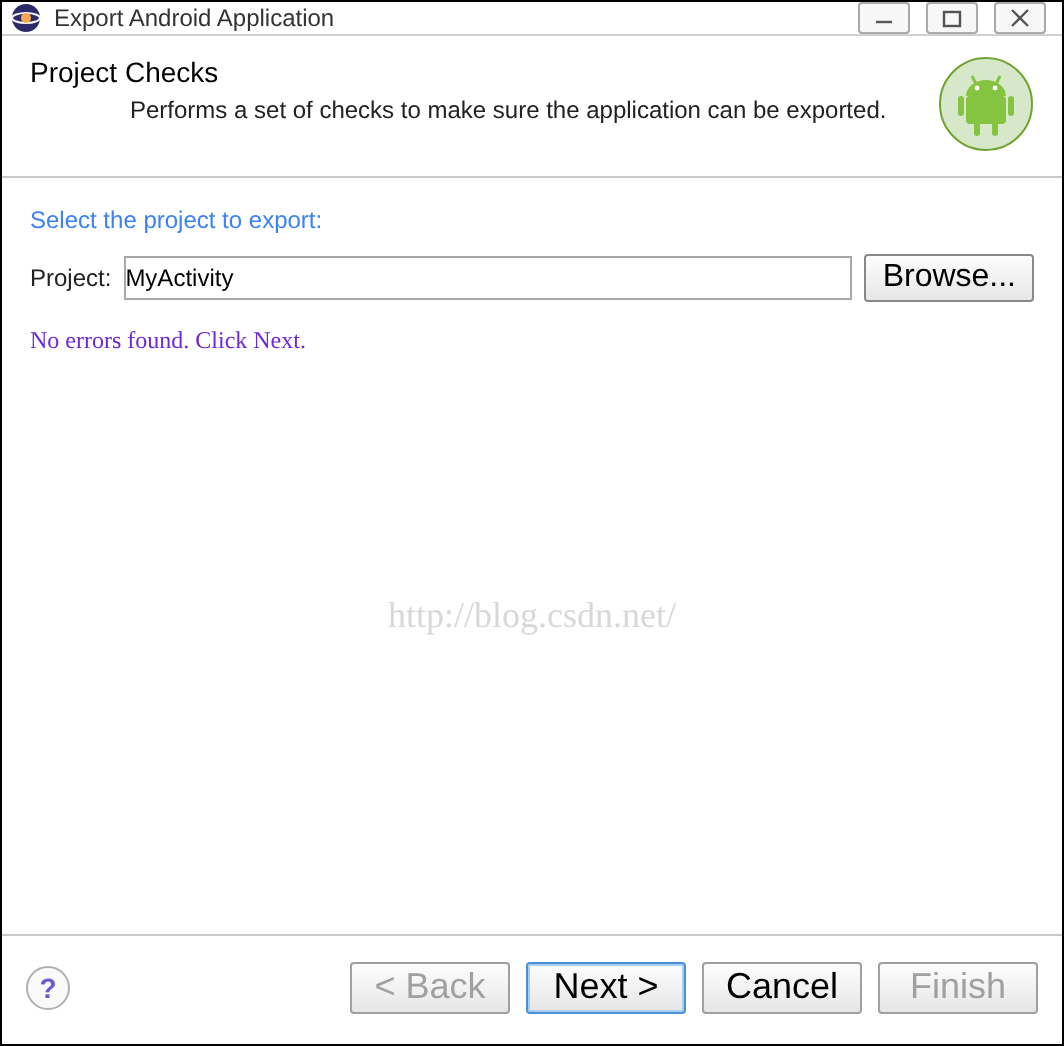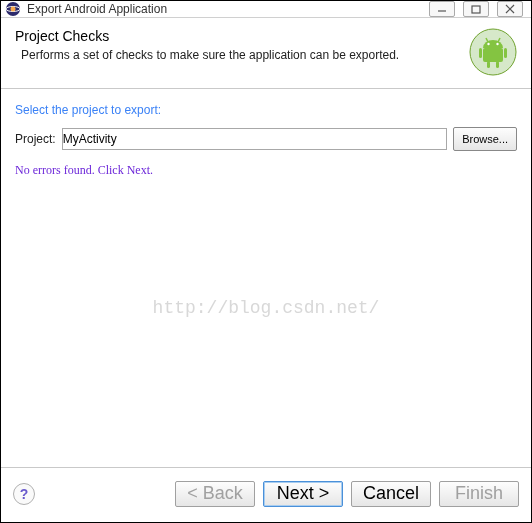--- a/index.html
+++ b/index.html
@@ -42,21 +42,21 @@
   
   .banner {
     padding: 10px 14px 12px 14px;
     border-bottom: 1px solid #c9c9c9;
     display: flex;
     align-items: flex-start;
     background: #fff;
   }
   .banner-text { flex: 1; }
   .banner-title { font-weight: normal; font-size: 14px; margin-bottom: 4px; }
-  .banner-desc { color: #222; padding-left: 6px; }
+  .banner-desc { color: #222; padding-left: 6px; margin-left: 44px; }
   .banner-icon {
     width: 48px; height: 48px; margin-left: 8px; flex: 0 0 auto;
   }
   
   .content {
     padding: 14px 14px 0 14px;
     position: relative;
     height: 378px;
   }
   .select-label { margin-bottom: 10px; color: #3b82f6; }
@@ -70,31 +70,31 @@
     border: 1px solid #a8a8a8;
     padding: 0 0;
     font-family: inherit; font-size: 12px;
   }
   .browse-btn {
     height: 24px;
     padding: 0 8px;
     border: 1px solid #888;
     background: linear-gradient(#fdfdfd,#e6e6e6);
     border-radius: 2px;
-    font-family: inherit; font-size: 11px;
+    font-family: inherit; font-size: 16px;
     cursor: pointer;
   }
   .status-text { color: #6d28d9; font-family: Liberation Serif, serif; }
   .watermark {
     position: absolute;
     left: 50%; top: 58%;
     transform: translate(-50%,-50%);
     color: #d8d8d8;
     font-size: 18px;
-    font-family: Liberation Mono, monospace;
+    font-family: Liberation Serif, serif;
     pointer-events: none;
     white-space: nowrap;
   }
   
   .footer {
     border-top: 1px solid #c9c9c9;
     height: 52px;
     display: flex;
     align-items: center;
     padding: 0 12px;

